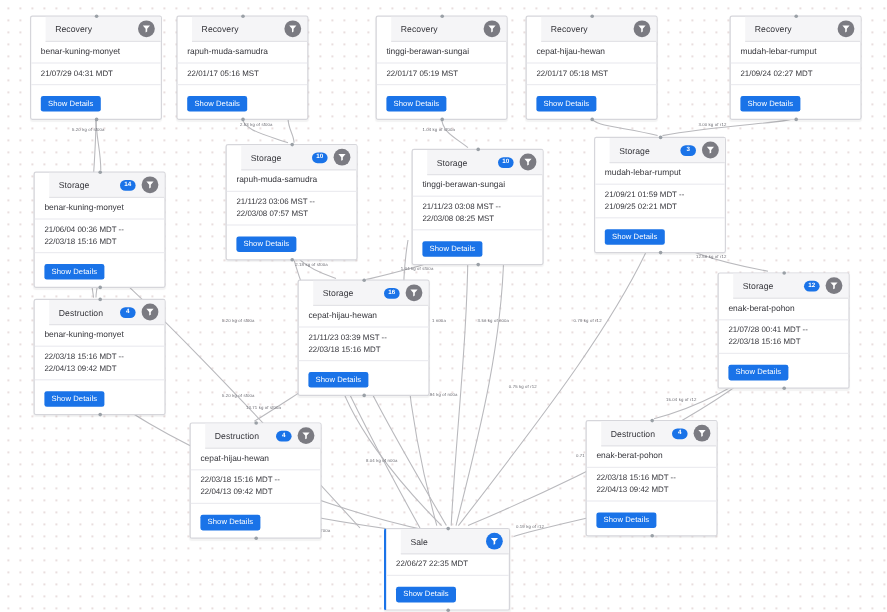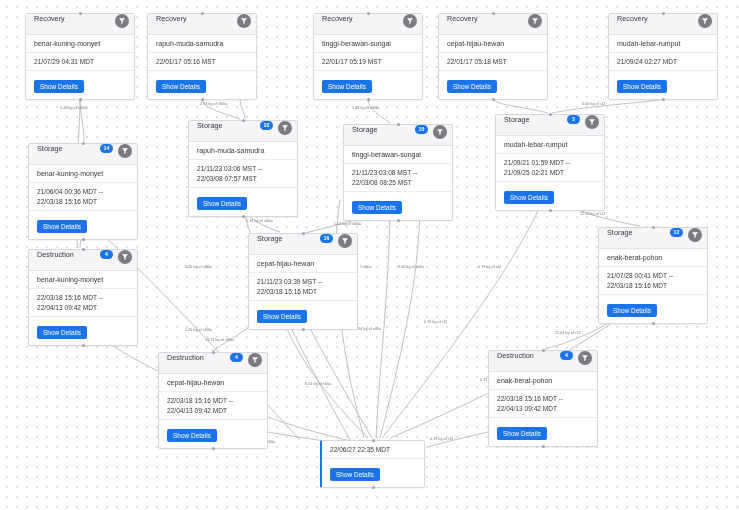--- a/index.html
+++ b/index.html
@@ -45,26 +45,27 @@
     border: 1px solid #d6d6db;
     border-radius: 2px;
     box-shadow: 0 1px 1px rgba(0,0,0,0.05);
     box-sizing: border-box;
   }
   .node.selected {
     border-left: 2px solid #1a73e8;
   }
   .node-header {
     display: flex;
-    align-items: flex-start;
+    align-items: center;
     height: 21px;
     padding: 0 5px 0 8px;
     background: #f5f5f7;
     border-bottom: 1px solid #e3e3e7;
     box-sizing: border-box;
+    margin-left: 12px;
   }
   .node-title {
     font-size: 7.2px;
     color: #34343a;
     flex: 1;
     letter-spacing: 0.05px;
   }
   .count-badge {
     min-width: 13px;
     height: 9px;
@@ -403,18 +404,26 @@
             </svg>
           </span>
         </div>
         <div class="node-row">enak-berat-pohon</div>
         <div class="node-dates">22/03/18 15:16 MDT --<br>22/04/13 09:42 MDT</div>
         <div class="node-footer"><button class="details-btn">Show Details</button></div>
         <div class="port bottom"></div>
       </div>
       <div class="node selected" style="left: 320px; top: 440px; width: 105px;">
         <div class="port top"></div>
+        <div class="node-header">
+          <span class="node-title">Sale</span>
+          <span class="filter-btn active">
+            <svg width="8" height="8" viewBox="0 0 24 24" aria-hidden="true">
+              <path d="M3 4h18l-7 8v7l-4 2v-9z" fill="#ffffff"></path>
+            </svg>
+          </span>
+        </div>
         <div class="node-dates">22/06/27 22:35 MDT</div>
         <div class="node-footer"><button class="details-btn">Show Details</button></div>
         <div class="port bottom"></div>
       </div>
     </div>
 </div>
 
 </body></html>

